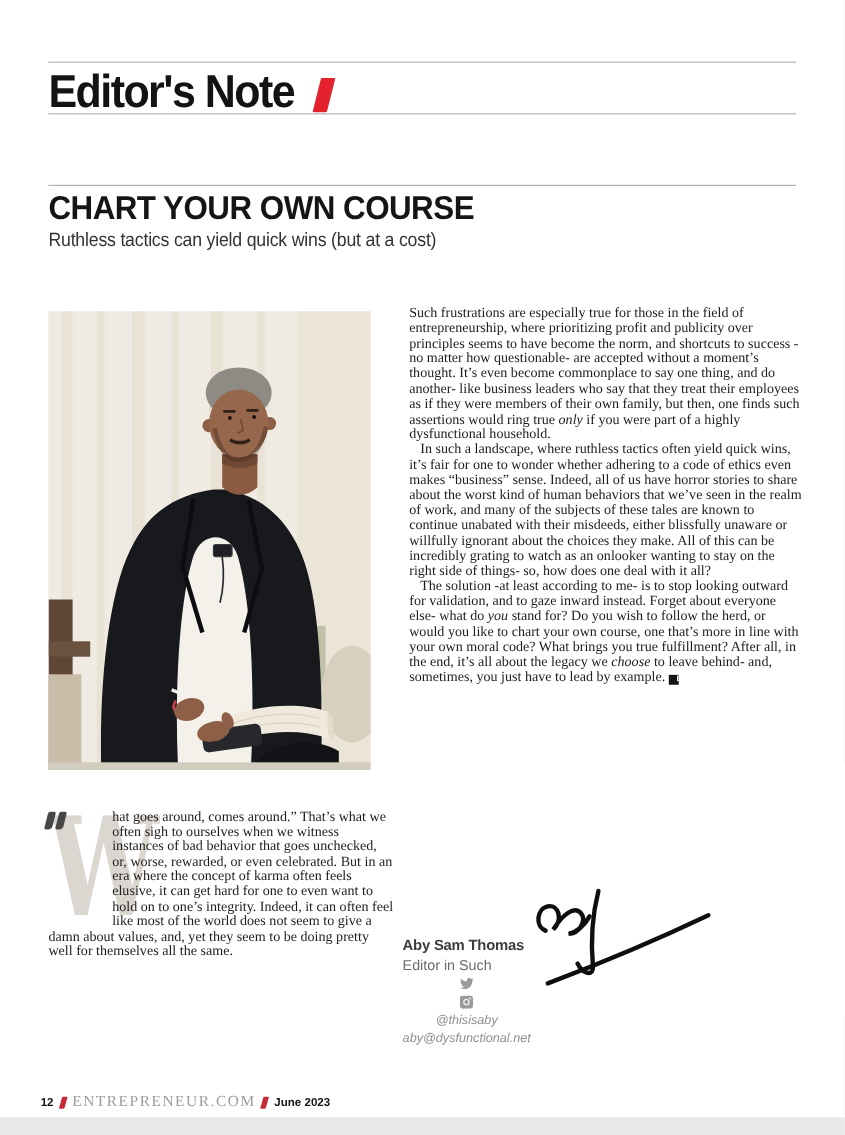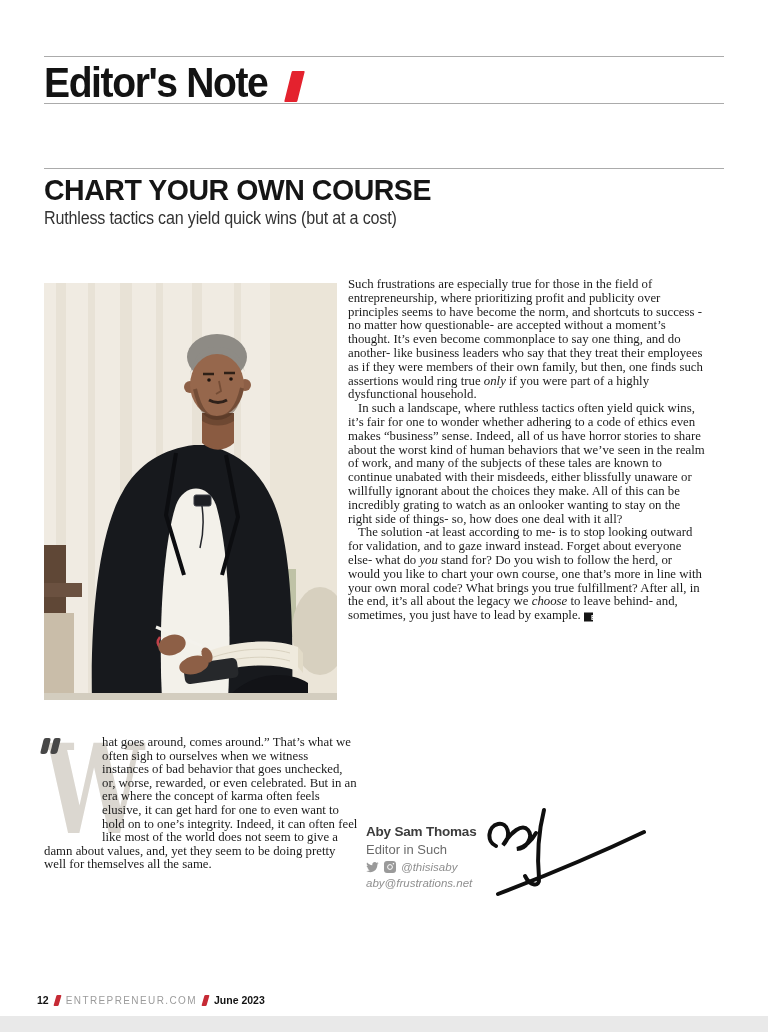--- a/index.html
+++ b/index.html
@@ -26,54 +26,54 @@
     font-weight:bold;letter-spacing:-.5px;color:#151515;white-space:nowrap;
     display:block;transform:scaleX(.95);transform-origin:0 0;}
   .subhead{position:absolute;left:44px;top:208px;font-size:17.5px;color:#333333;
     letter-spacing:-.2px;white-space:nowrap;display:block;transform:scaleX(.92);transform-origin:0 0;}
 
   
   .photo{position:absolute;left:44px;top:283px;width:293px;height:417px;overflow:hidden;background:#efeae1;}
 
   
   .serif{font-family:"Liberation Serif","DejaVu Serif",serif;color:#1c1c1c;}
-  .col-right{position:absolute;left:348px;top:278px;width:358px;font-size:12.8px;line-height:13.8px;text-align:left;}
+  .col-right{position:absolute;left:372px;top:278px;width:358px;font-size:12.8px;line-height:13.8px;text-align:left;}
   .col-right p{margin:0;}
   .col-right p.indent{text-indent:10px;}
 
   
   .lead{position:absolute;left:44px;top:736px;width:314px;font-size:12.8px;line-height:13.6px;}
   .lead .spacer{float:left;width:58px;height:96px;}
   .w-mark{position:absolute;left:0;top:-8px;z-index:0;
     font-family:"DejaVu Serif",serif;font-weight:bold;font-size:124px;line-height:1;
     color:#dbd7d0;transform:scaleX(.72);transform-origin:0 0;user-select:none;}
   .open-quote{position:absolute;left:-2px;top:2px;z-index:2;display:flex;gap:3px;}
   .open-quote i{display:block;width:7px;height:16px;background:#474747;border-radius:2px 2px 3px 2px;transform:skewX(-14deg);}
   .lead .txt{position:relative;z-index:1;text-align:center;}
 
   .end-mark{display:inline-flex;align-items:center;justify-content:center;
     width:9px;height:9px;background:#141414;color:#ffffff;font-family:"Liberation Sans",sans-serif;
     font-size:7px;font-weight:bold;line-height:1;margin-left:3px;transform:translateY(.5px);}
 
   
-  .editor{position:absolute;left:366px;top:824px;font-family:"Liberation Sans",sans-serif;}
+  .editor{position:absolute;left:366px;top:852px;font-family:"Liberation Sans",sans-serif;}
   .editor-name{font-size:13.5px;font-weight:bold;color:#3c3c3c;letter-spacing:-.2px;margin:0 0 3px 0;}
   .editor-title{font-size:13px;color:#6b6b6b;margin:0 0 4px 0;}
-  .social-row{display:flex;align-items:center;gap:5px;margin:0 0 4px 0;}
+  .social-row{display:flex;align-items:center;gap:5px;margin:0 0 4px 0;flex-direction:column;}
   .social-row svg{display:block;}
   .handle,.email{font-size:11.5px;font-style:italic;color:#8f8f8f;}
   .email{margin:0;}
 
   .signature{position:absolute;left:480px;top:806px;}
 
   
   .footer{position:absolute;left:37px;top:994px;display:flex;align-items:center;font-size:10.5px;}
   .footer .slash{width:5px;height:11px;background:#c62a35;transform:skewX(-16deg);margin:0 6px;border-radius:1px;}
   .page-num{font-weight:bold;color:#131313;text-align:center;}
-  .site-name{color:#9c9c9c;letter-spacing:1.4px;font-size:10px;}
+  .site-name{color:#9c9c9c;letter-spacing:1.4px;font-size:14px;font-family:Liberation Serif, serif;}
   .issue-date{font-weight:bold;color:#131313;}
 </style>
 </head>
 <body>
 
 <div class="page">
 
   <div class="rule" style="top:56px"></div>
 
   <div class="masthead">
@@ -162,21 +162,21 @@
       <svg width="13" height="11" viewBox="0 0 13 11">
         <path fill="#9a9a9a" d="M12.6 1.3c-.45.2-.93.33-1.43.4.52-.31.9-.8 1.09-1.38-.48.29-1.02.5-1.59.61C10.21.44 9.55.1 8.81.1 7.4.1 6.26 1.24 6.26 2.65c0 .2.02.39.07.58C4.21 3.12 2.33 2.12 1.07.57.85.95.72 1.39.72 1.86c0 .88.45 1.66 1.13 2.12-.42-.01-.81-.13-1.15-.32v.03c0 1.23.88 2.26 2.04 2.5-.21.06-.44.09-.67.09-.16 0-.32-.02-.48-.05.33 1.01 1.26 1.75 2.38 1.77-.87.68-1.97 1.09-3.17 1.09-.21 0-.41-.01-.61-.04 1.13.73 2.47 1.15 3.91 1.15 4.69 0 7.25-3.88 7.25-7.25v-.33c.5-.36.93-.8 1.25-1.32z"></path>
       </svg>
       <svg width="12" height="12" viewBox="0 0 12 12">
         <rect x="0" y="0" width="12" height="12" rx="3" fill="#9a9a9a"></rect>
         <circle cx="6" cy="6" r="2.4" fill="none" stroke="#ffffff" stroke-width="1"></circle>
         <circle cx="9.4" cy="2.7" r="0.8" fill="#ffffff"></circle>
       </svg>
       <span class="handle">@thisisaby</span>
     </div>
-    <p class="email">aby@frustrations.net</p>
+    <p class="email">aby@dysfunctional.net</p>
   </div>
 
   <div class="signature">
     <svg width="172" height="100" viewBox="0 0 172 100">
       <g fill="none" stroke="#0f0f0f" stroke-width="4" stroke-linecap="round">
         <path d="M16,40 C6,36 8,20 18,18 C28,16 32,30 23,39 C31,26 42,17 48,24 C54,31 46,43 37,43 C45,41 52,34 56,27"></path>
         <path d="M64,4 C59,24 57,50 59,72 C60,82 50,80 45,70"></path>
         <path d="M18,88 C60,72 122,46 164,26"></path>
       </g>
     </svg>

